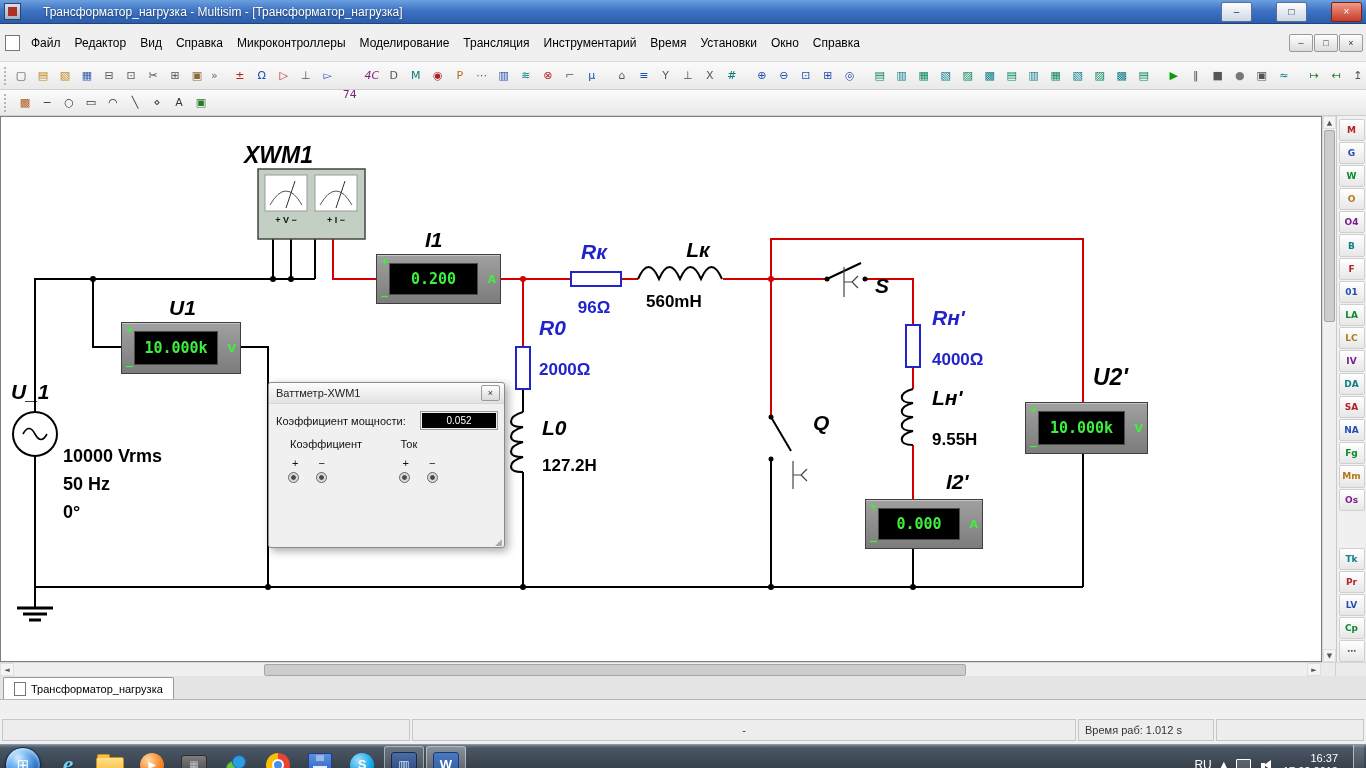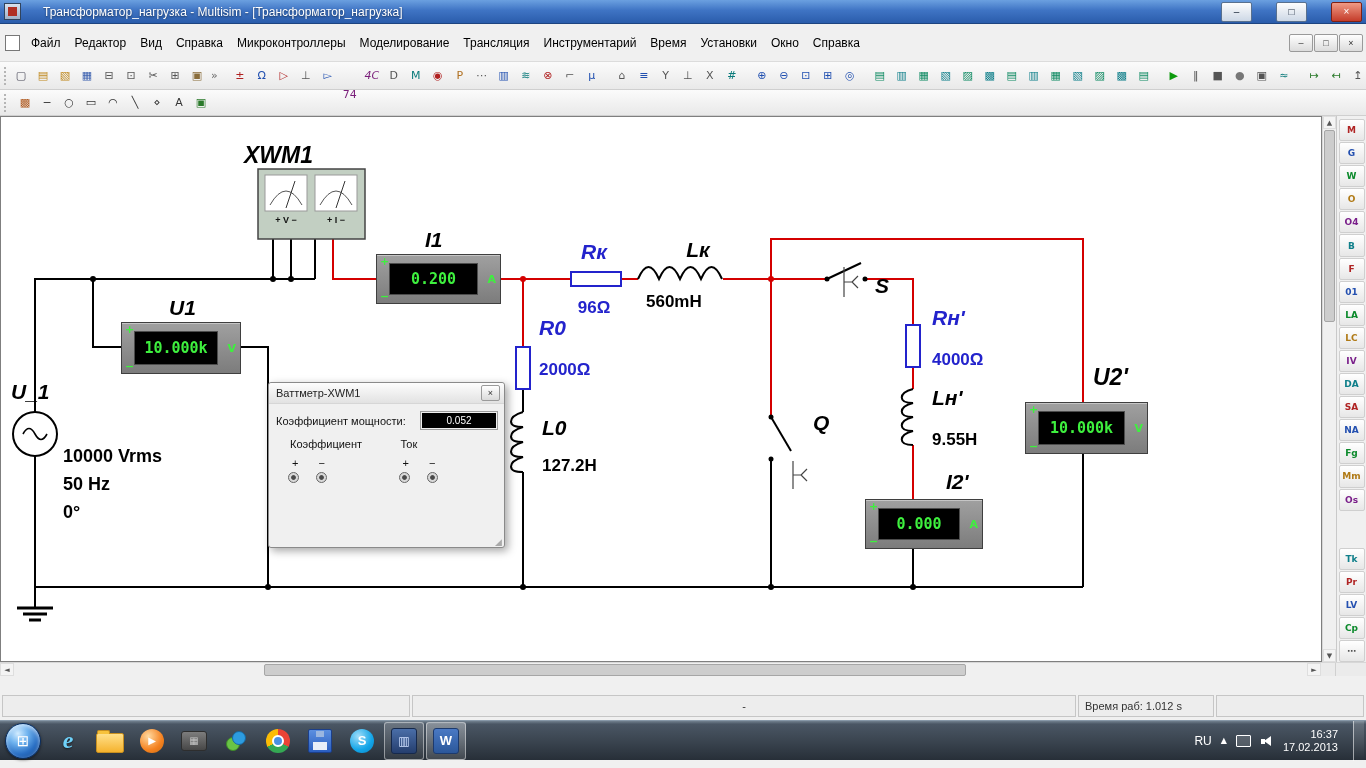--- a/index.html
+++ b/index.html
@@ -522,20 +522,26 @@
   <div id="hscroll-row">
     <div class="scroll-btn hbtn">◄</div>
     <div id="htrack">
         <div id="hthumb"></div>
       </div>
     <div class="scroll-btn hbtn">►</div>
     <div id="hcorner"></div>
     <div id="hright"></div>
   </div>
 
+  <div id="tabbar">
+    <div class="tab">
+      <span class="tab-doc"></span>
+      <span>Трансформатор_нагрузка</span>
+    </div>
+  </div>
 
   <div id="statusbar">
     <div id="sp0" class="status-panel"></div>
     <div id="sp1" class="status-panel">-</div>
     <div id="sp2" class="status-panel">Время раб: 1.012 s</div>
     <div id="sp3" class="status-panel"></div>
   </div>
 
   <div id="taskbar">
     <div class="start-orb">⊞</div>

